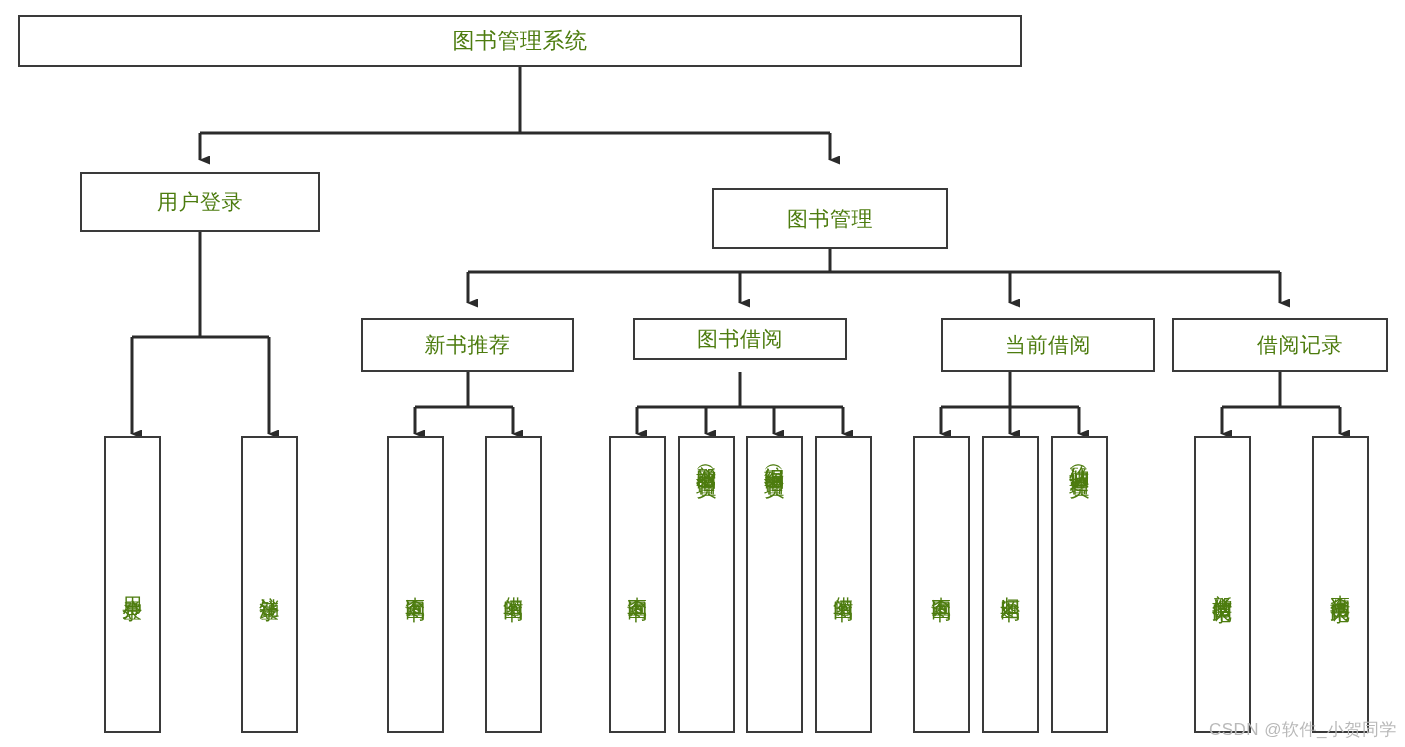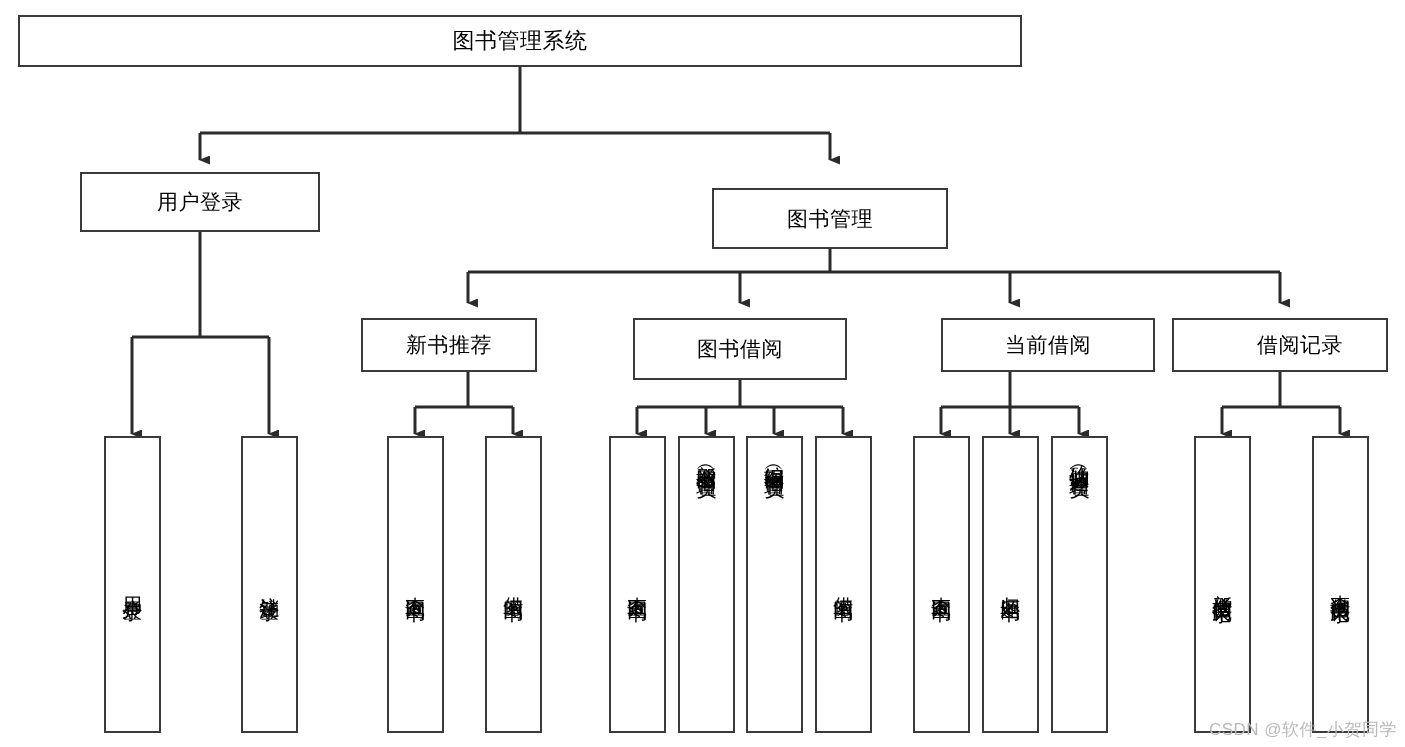--- a/index.html
+++ b/index.html
@@ -31,21 +31,21 @@
     background: #ffffff;
     border: 2.5px solid #3a3a3a;
     display: flex;
     align-items: center;
     justify-content: center;
     z-index: 3;
   }
   .node-label {
     font-size: 21px;
     line-height: 1.12;
-    color: #000000;
+    color: #4d7c0f;
     letter-spacing: 0.5px;
     white-space: nowrap;
     text-align: center;
   }
   
   .node-root .node-label { font-size: 22px; }
   
   .node-mid .node-label { font-size: 21px; }
 
   
@@ -138,24 +138,24 @@
     <span class="node-label">图书管理系统</span>
   </div>
 
   <div class="node-box node-mid" style="left:80px; top:172px; width:240px; height:60px;">
     <span class="node-label">用户登录</span>
   </div>
   <div class="node-box node-mid" style="left:712px; top:188px; width:236px; height:61px;">
     <span class="node-label">图书管理</span>
   </div>
 
-  <div class="node-box node-mid" style="left:361px; top:318px; width:176px; height:54px;">
+  <div class="node-box node-mid" style="left:361px; top:318px; width:213px; height:54px;">
     <span class="node-label">新书推荐</span>
   </div>
-  <div class="node-box node-mid" style="left:633px; top:318px; width:214px; height:62px;">
+  <div class="node-box node-mid" style="left:633px; top:318px; width:214px; height:42px;">
     <span class="node-label">图书借阅</span>
   </div>
   <div class="node-box node-mid" style="left:903px; top:318px; width:214px; height:54px;margin-left:38px;">
     <span class="node-label">当前借阅</span>
   </div>
   <div class="node-box node-mid" style="left:1172px; top:318px; width:216px; height:54px;padding-left:40px;">
     <span class="node-label">借阅记录</span>
   </div>
 
   <div class="node-box node-leaf leaf-mid" style="left:104px; top:436px; width:57px; height:297px;">

